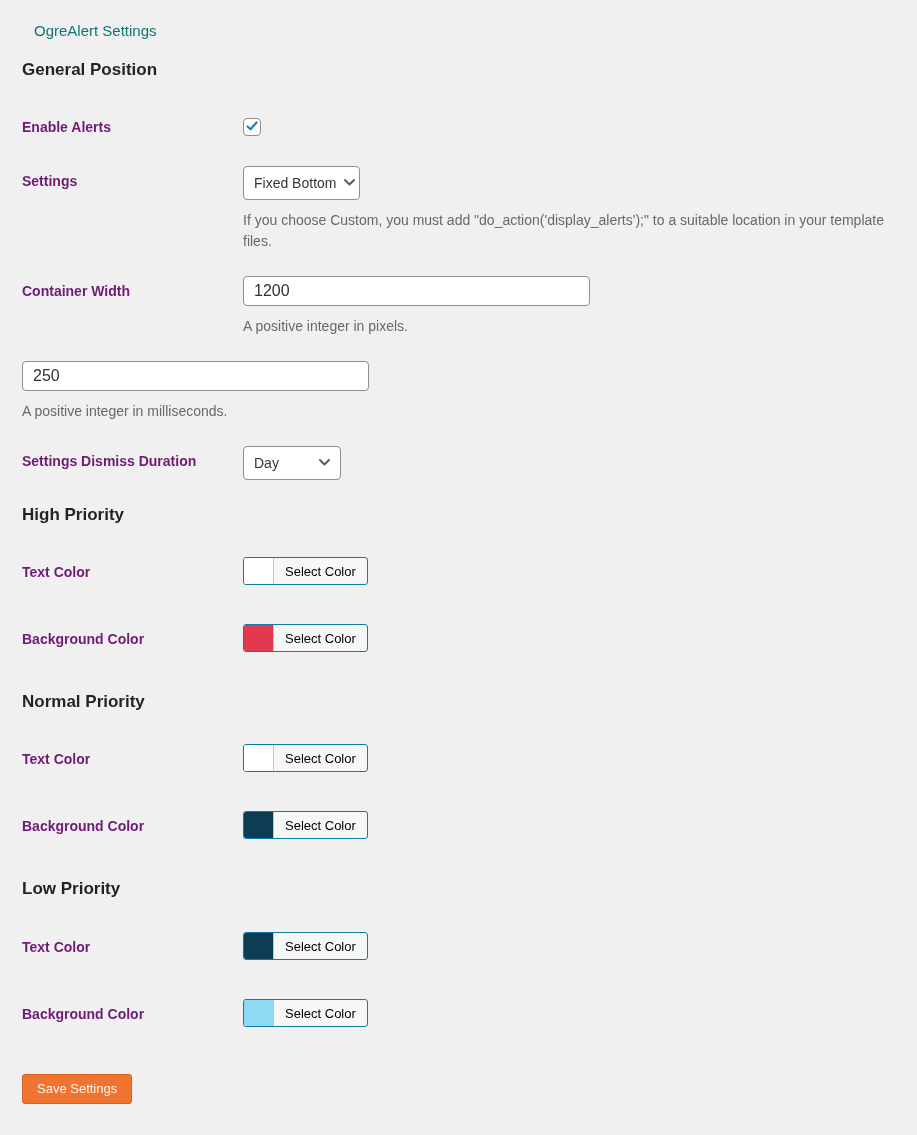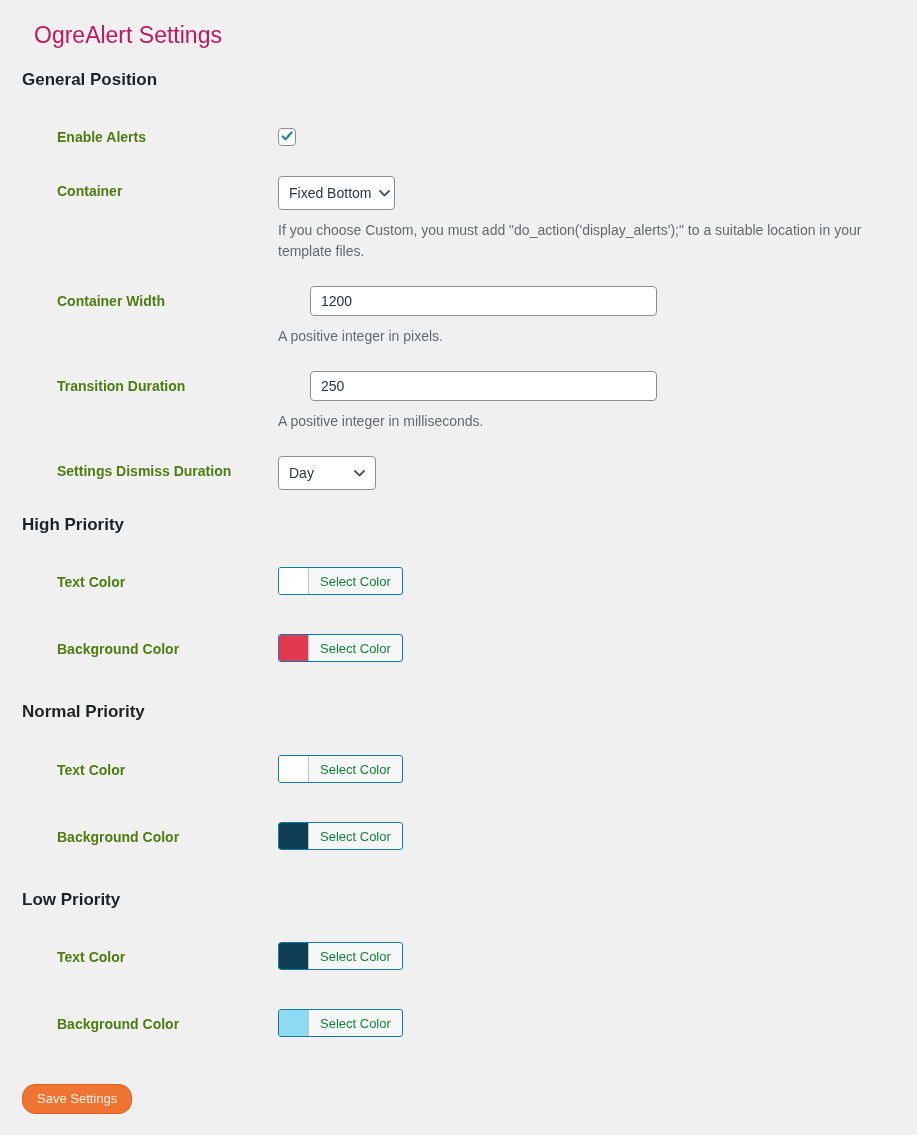--- a/index.html
+++ b/index.html
@@ -7,45 +7,44 @@
     width: 917px;
     min-height: 1135px;
     background: #f0f0f1;
     color: #1d2327;
     font-family: "Liberation Sans", sans-serif;
     box-sizing: border-box;
   }
   .wrap { padding: 21px 22px 18px 22px; box-sizing: border-box; }
 
   h1.page-title {
-    font-size: 23px;
+    font-size: 15px;
     font-weight: 400;
-    color: #be185d;
+    color: #0f766e;
     margin: 0 0 18px 12px;
     line-height: 1.3;
   }
   h2.section-heading {
     font-size: 17px;
     font-weight: 700;
     color: #1d2327;
     margin: 6px 0 32px 0;
     line-height: 1.25;
   }
   h2.section-heading.first { margin-top: 0; }
 
   .row { display: flex; align-items: flex-start; margin-bottom: 24px; }
   .row-color { margin-bottom: 36px; }
   .label {
     flex: 0 0 221px;
     width: 221px;
     font-size: 14px;
     font-weight: 700;
     line-height: 30px;
-    color: #4d7c0f;
-    margin-left: 35px;
+    color: #701a75;
   }
   .control { flex: 1; min-width: 0; }
 
   
   .checkbox {
     display: inline-flex;
     align-items: center;
     justify-content: center;
     width: 16px; height: 16px;
     margin-top: 6px;
@@ -80,24 +79,23 @@
 
   
   .text-input {
     width: 347px;
     height: 30px;
     border: 1px solid #8c8f94;
     border-radius: 4px;
     background: #fff;
     padding: 0 10px;
     box-sizing: border-box;
-    font-size: 14px;
+    font-size: 16px;
     color: #2c3338;
     font-family: "Liberation Sans", sans-serif;
-    margin-left: 32px;
   }
 
   .desc {
     margin: 10px 0 0 0;
     font-size: 14px;
     color: #646970;
     max-width: 645px;
     line-height: 1.5;
   }
 
@@ -117,32 +115,32 @@
   .swatch {
     display: block;
     width: 29px;
     border-right: 1px solid #c3c4c7;
   }
   .color-btn-label {
     display: block;
     padding: 0 11px;
     line-height: 28px;
     font-size: 13px;
-    color: #15803d;
+    color: #000000;
   }
 
   
   .save-btn {
     display: inline-block;
     margin-top: 8px;
     height: 30px;
     padding: 0 14px;
     background: #ef7432;
     border: 1px solid #d9621c;
-    border-radius: 13px;
+    border-radius: 3px;
     color: #fdf3ea;
     font-size: 13px;
     font-family: "Liberation Sans", sans-serif;
     cursor: pointer;
   }
 </style>
 </head>
 <body>
 
 <div class="wrap">
@@ -158,21 +156,21 @@
       <span class="checkbox">
         <svg width="14" height="14" viewBox="0 0 16 16">
           <path d="M3 8.6l3.3 3.1L13.2 4" fill="none" stroke="#1f82ba" stroke-width="2.6" stroke-linecap="round" stroke-linejoin="round"></path>
         </svg>
       </span>
     </div>
   </div>
 
   
   <div class="row">
-    <div class="label">Container</div>
+    <div class="label">Settings</div>
     <div class="control">
       <div class="select select-position">
         <span>Fixed Bottom</span>
         <svg class="chevron" width="11" height="7" viewBox="0 0 11 7">
           <path d="M1 1l4.5 4.5L10 1" fill="none" stroke="#50575e" stroke-width="1.8" stroke-linecap="round" stroke-linejoin="round"></path>
         </svg>
       </div>
       <p class="desc">If you choose Custom, you must add "do_action('display_alerts');" to a suitable location in your template files.</p>
     </div>
   </div>
@@ -181,21 +179,20 @@
   <div class="row">
     <div class="label">Container Width</div>
     <div class="control">
       <input type="text" class="text-input" value="1200" style="">
       <p class="desc">A positive integer in pixels.</p>
     </div>
   </div>
 
   
   <div class="row">
-    <div class="label">Transition Duration</div>
     <div class="control">
       <input type="text" class="text-input" value="250" style="">
       <p class="desc">A positive integer in milliseconds.</p>
     </div>
   </div>
 
   
   <div class="row">
     <div class="label">Settings Dismiss Duration</div>
     <div class="control">

